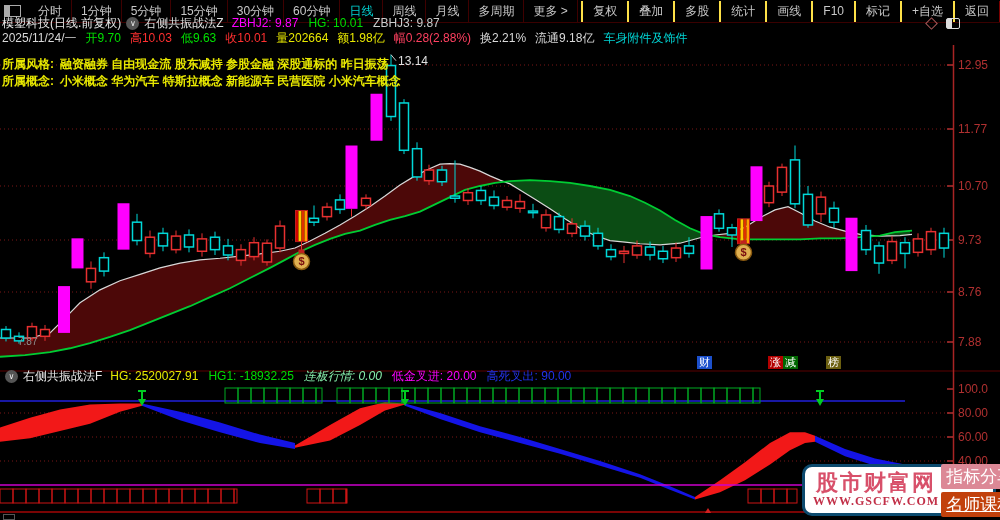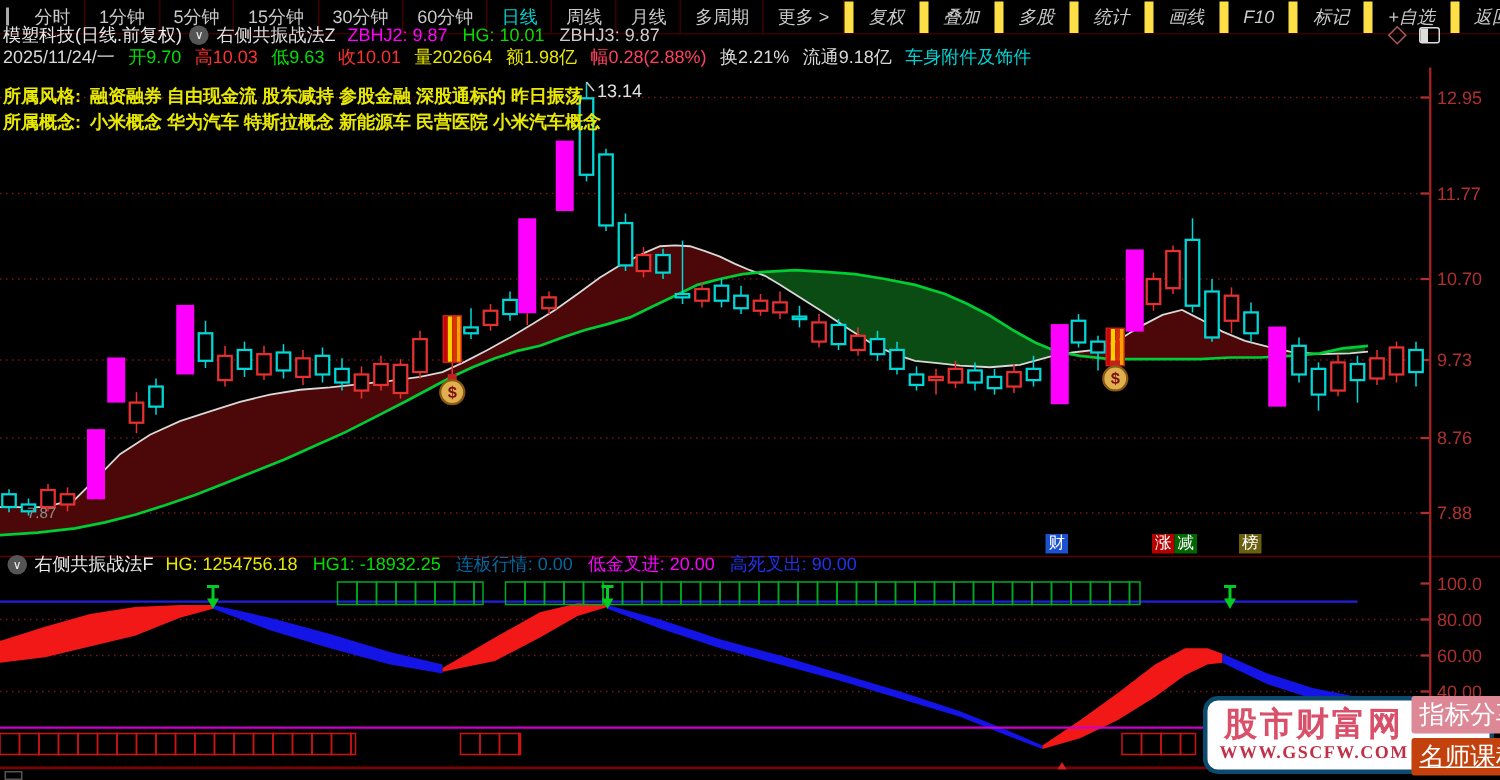--- a/index.html
+++ b/index.html
@@ -7,21 +7,21 @@
        font-family:"Liberation Sans","DejaVu Sans",sans-serif;font-size:12px;color:#ccc;}
   .row{position:absolute;left:0;width:1000px;display:flex;align-items:center;white-space:nowrap;z-index:5;}
   
   .toolbar{top:0;height:22px;background:#000;border-bottom:1px solid #3a0000;}
   .win-icon{display:inline-block;width:15px;height:10px;border:1px solid #aaa;margin:0 8px 0 4px;
             background:linear-gradient(to right,#aaa 5px,transparent 5px);}
   .tleft{display:flex;height:22px;align-items:center;}
   .titem{padding:0 9px;color:#c8c8c8;border-right:1px solid #3f0000;line-height:22px;cursor:default;}
   .titem.active{color:#00d2d2;}
   .tright{margin-left:auto;display:flex;height:22px;align-items:center;}
-  .tbtn{padding:0 10px;color:#c8c8c8;border-left:6px solid #fde047;line-height:21px;font-style:italic;}
+  .tbtn{padding:0 10px;color:#c8c8c8;border-left:2px solid #fde047;line-height:21px;}
   .tbtn:last-child{border-right:1px solid #7a0000;}
   
   .header2{top:15px;height:16px;}
   .title{color:#e8e8e8;margin-left:2px;}
   .circle-icon{display:inline-flex;align-items:center;justify-content:center;width:13px;height:13px;
                border-radius:50%;background:#555;color:#eee;font-size:8px;margin:0 5px;}
   .ind-name{color:#e0e0e0;margin-right:8px;}
   .fields span{margin-right:10px;}
   .hdr-icons{position:absolute;right:40px;top:3px;display:flex;gap:10px;align-items:center;}
   .diamond-icon{width:7px;height:7px;border:1px solid #a85858;transform:rotate(45deg);}
@@ -410,21 +410,21 @@
   <div class="tabs">
       <span class="tab" style="left: 697px; background: rgb(28, 80, 204);">财</span>
       <span class="tab" style="left: 768px; background: rgb(180, 0, 0);">涨</span>
       <span class="tab" style="left: 783px; background: rgb(0, 102, 0);">减</span>
       <span class="tab" style="left: 826px; background: rgb(107, 95, 16);">榜</span>
     </div>
 
   <div class="row subheader">
     <span class="circle-icon">∨</span>
     <span class="sub-name">右侧共振战法F</span>
-    <span class="fields"><span style="color: rgb(232, 232, 0);">HG: 1254756.18</span><span style="color: rgb(0, 221, 0);">HG1: -18932.25</span><span style="color: #0369a1;">连板行情: 0.00</span><span style="color: rgb(255, 0, 255);">低金叉进: 20.00</span><span style="color: rgb(34, 51, 238);">高死叉出: 90.00</span></span>
+    <span class="fields"><span style="color: rgb(232, 232, 0);">HG: 2520027.91</span><span style="color: rgb(0, 221, 0);">HG1: -18932.25</span><span style="color: #86efac; font-style: italic;">连板行情: 0.00</span><span style="color: rgb(255, 0, 255);">低金叉进: 20.00</span><span style="color: rgb(34, 51, 238);">高死叉出: 90.00</span></span>
   </div>
 
   <div class="watermark">
     <div class="wm-left">
       <div class="wm-title">股市财富网</div>
       <div class="wm-url">WWW.GSCFW.COM</div>
     </div>
     <div class="wm-right">
       <span class="badge badge-pink">指标分享</span>
       <span class="badge badge-blue">名师课程</span>

